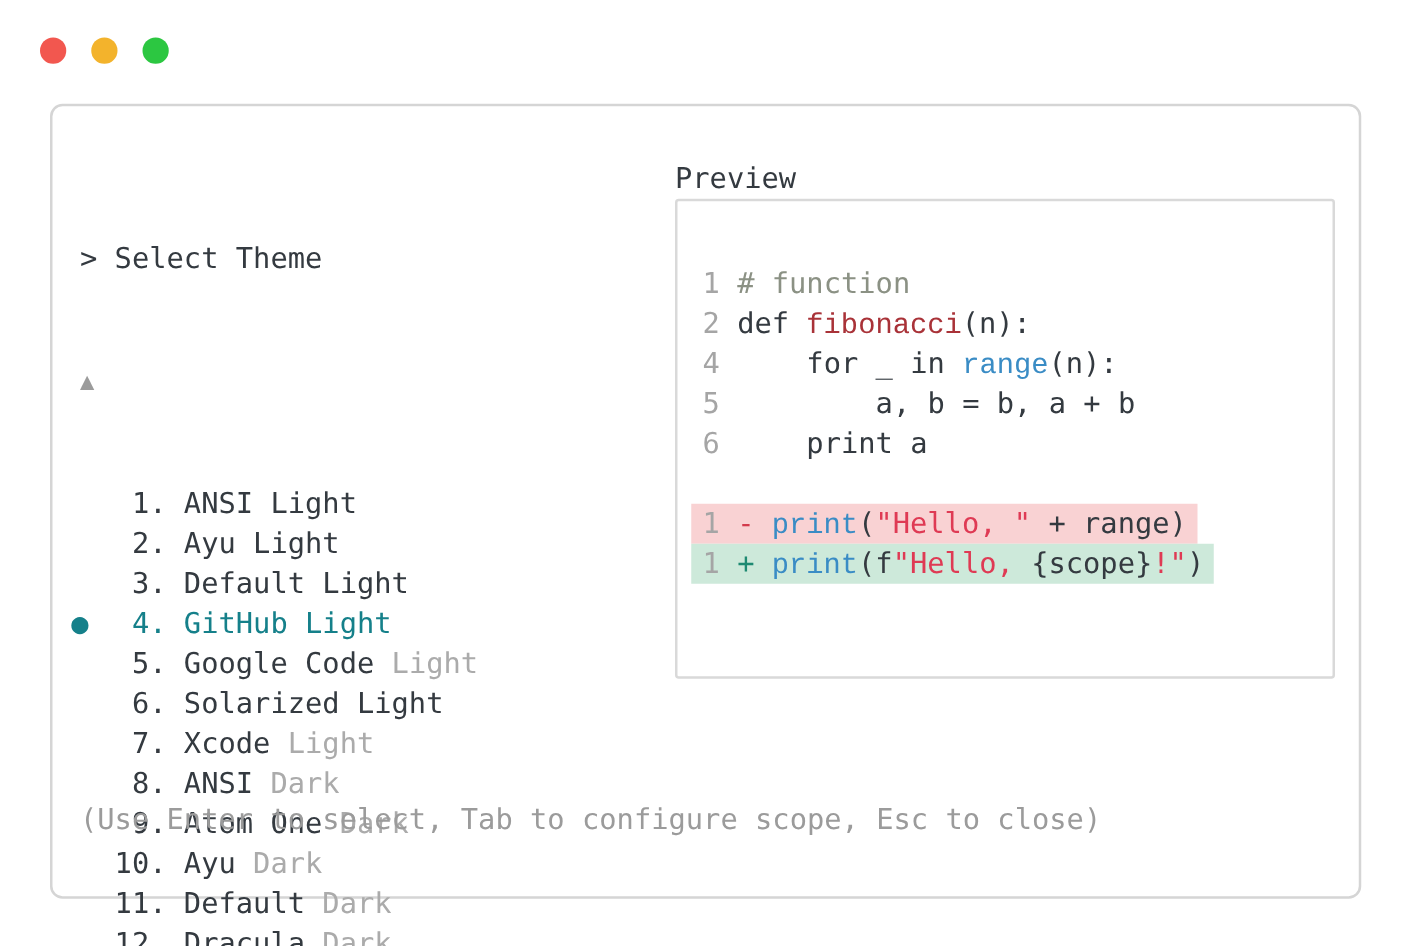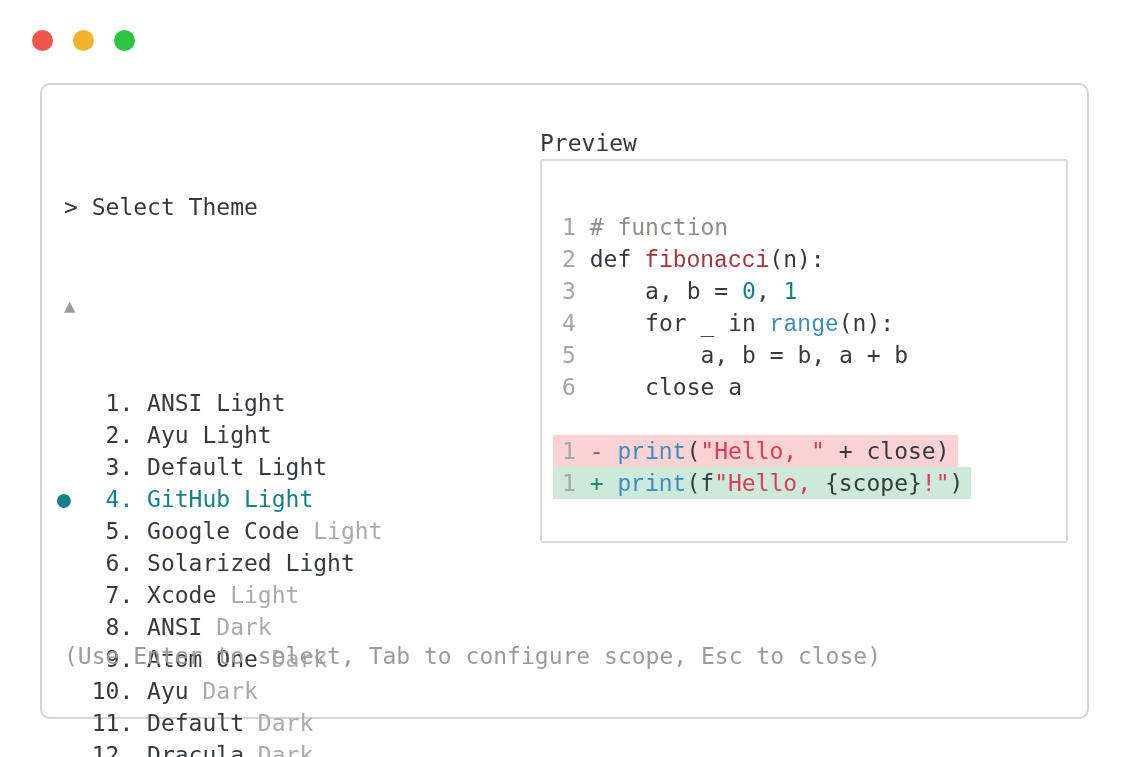--- a/index.html
+++ b/index.html
@@ -65,25 +65,24 @@
     <div class="theme-list"><div class="theme-item"><span>   1. ANSI Light</span></div><div class="theme-item"><span>   2. Ayu Light</span></div><div class="theme-item"><span>   3. Default Light</span></div><div class="theme-item selected"><span class="bullet">●</span><span>   4. GitHub Light</span></div><div class="theme-item"><span>   5. Google Code</span><span class="suffix"> Light</span></div><div class="theme-item"><span>   6. Solarized Light</span></div><div class="theme-item"><span>   7. Xcode</span><span class="suffix"> Light</span></div><div class="theme-item"><span>   8. ANSI</span><span class="suffix"> Dark</span></div><div class="theme-item"><span>   9. Atom One</span><span class="suffix"> Dark</span></div><div class="theme-item"><span>  10. Ayu</span><span class="suffix"> Dark</span></div><div class="theme-item"><span>  11. Default</span><span class="suffix"> Dark</span></div><div class="theme-item"><span>  12. Dracula</span><span class="suffix"> Dark</span></div></div>
     
   </div>
 
   <div class="right-col">
     <div class="preview-label">Preview</div>
     <div class="preview-box">
       <div id="code">
           <div class="code-line"><span class="line-content"><span class="tok-lnum">1 </span><span class="tok-comment"># function</span></span></div>
           <div class="code-line"><span class="line-content"><span class="tok-lnum">2 </span><span class="tok-plain">def </span><span class="tok-function">fibonacci</span><span class="tok-plain">(n):</span></span></div>
-          <div class="code-line"><span class="line-content"><span class="tok-lnum">3 </span><span class="tok-plain">    a, b = </span><span class="tok-number">0</span><span class="tok-plain">, </span><span class="tok-number">1</span></span></div>
           <div class="code-line"><span class="line-content"><span class="tok-lnum">4 </span><span class="tok-plain">    for _ in </span><span class="tok-builtin">range</span><span class="tok-plain">(n):</span></span></div>
           <div class="code-line"><span class="line-content"><span class="tok-lnum">5 </span><span class="tok-plain">        a, b = b, a + b</span></span></div>
-          <div class="code-line"><span class="line-content"><span class="tok-lnum">6 </span><span class="tok-plain">    close a</span></span></div>
+          <div class="code-line"><span class="line-content"><span class="tok-lnum">6 </span><span class="tok-plain">    print a</span></span></div>
           <div class="code-line"><span class="line-content"></span></div>
-          <div class="code-line"><span class="line-content removed"><span class="tok-lnum">1 </span><span class="tok-minus">- </span><span class="tok-builtin">print</span><span class="tok-plain">(</span><span class="tok-string">"Hello, "</span><span class="tok-plain"> + close)</span></span></div>
+          <div class="code-line"><span class="line-content removed"><span class="tok-lnum">1 </span><span class="tok-minus">- </span><span class="tok-builtin">print</span><span class="tok-plain">(</span><span class="tok-string">"Hello, "</span><span class="tok-plain"> + range)</span></span></div>
           <div class="code-line"><span class="line-content added"><span class="tok-lnum">1 </span><span class="tok-plus">+ </span><span class="tok-builtin">print</span><span class="tok-plain">(f</span><span class="tok-string">"Hello, </span><span class="tok-plain">{scope}</span><span class="tok-string">!"</span><span class="tok-plain">)</span></span></div>
         </div>
     </div>
   </div>
 
   <div class="help">(Use Enter to select, Tab to configure scope, Esc to close)</div>
 </div>
 
 </body></html>

